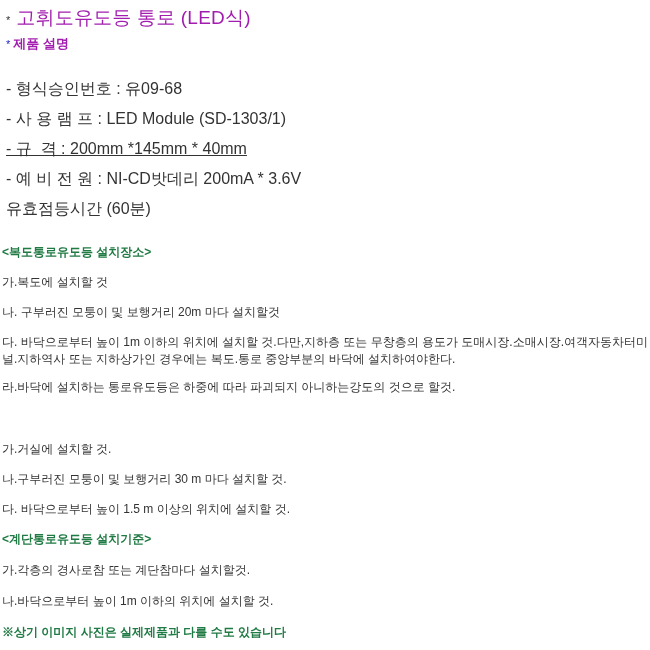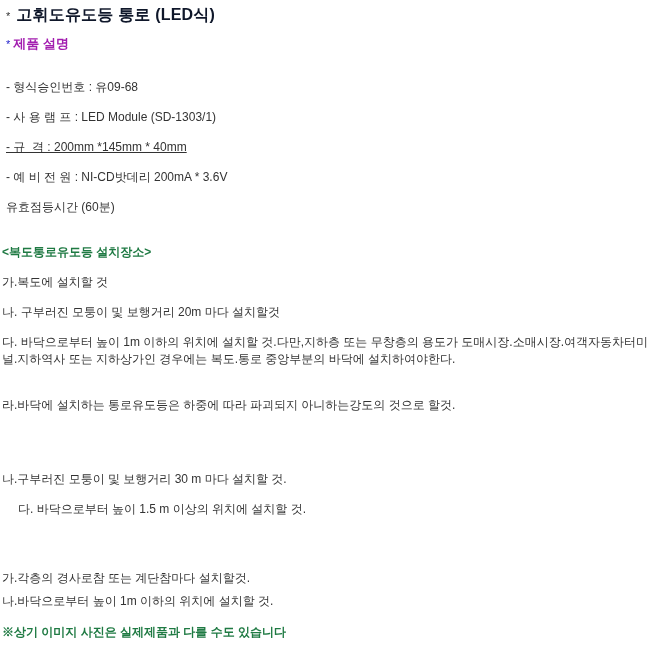--- a/index.html
+++ b/index.html
@@ -27,23 +27,23 @@
     top: 5px;
     display: flex;
     align-items: baseline;
     gap: 6px;
   }
   .title-bullet {
     font-size: 11px;
     color: #333333;
   }
   .title-text {
-    font-size: 16px;
-    font-weight: bold;
-    color: #0f172a;
+    font-size: 19px;
+    font-weight: normal;
+    color: #a21caf;
     letter-spacing: 0.2px;
   }
   
   .sec-row {
     position: absolute;
     left: 6px;
     top: 35px;
     display: flex;
     align-items: baseline;
     gap: 3px;
@@ -54,21 +54,21 @@
   }
   .sec-text {
     color: #a21caf;
     font-size: 13px;
     font-weight: bold;
   }
   
   .spec {
     position: absolute;
     left: 6px;
-    font-size: 12px;
+    font-size: 16px;
     color: #333333;
     white-space: pre;
   }
   .spec-1 { top: 79px; }
   .spec-2 { top: 109px; }
   .spec-3 { top: 139px; text-decoration: underline; }
   .spec-4 { top: 169px; text-align: right; }
   .spec-5 { top: 199px; }
 
   
@@ -87,25 +87,25 @@
   .bp {
     position: absolute;
     left: 2px;
     font-size: 12px;
     color: #333333;
     line-height: 17px;
   }
   .bp-a { top: 274px; }
   .bp-b { top: 304px; }
   .bp-c { top: 334px; width: 646px; }
-  .bp-d { top: 397px; }
+  .bp-d { top: 379px; }
   .bp-e { top: 441px; }
   .bp-f { top: 471px; }
-  .bp-g { top: 501px; margin-left: 16px; }
-  .bp-h { top: 562px; margin-top: 8px; }
+  .bp-g { top: 501px; }
+  .bp-h { top: 562px; }
   .bp-i { top: 593px; }
 
   
   .footer-note {
     position: absolute;
     left: 2px;
     top: 624px;
     font-size: 12px;
     font-weight: bold;
     color: #1f7a43;
@@ -131,21 +131,23 @@
   <div class="spec spec-3">- 규  격 : 200mm *145mm * 40mm</div>
   <div class="spec spec-4">- 예 비 전 원 : NI-CD밧데리 200mA * 3.6V</div>
   <div class="spec spec-5">유효점등시간 (60분)</div>
 
   <div class="gh gh-1">&lt;복도통로유도등 설치장소&gt;</div>
   <div class="bp bp-a">가.복도에 설치할 것</div>
   <div class="bp bp-b">나. 구부러진 모퉁이 및 보행거리 20m 마다 설치할것</div>
   <div class="bp bp-c">다. 바닥으로부터 높이 1m 이하의 위치에 설치할 것.다만,지하층 또는 무창층의 용도가 도매시장.소매시장.여객자동차터미널.지하역사 또는 지하상가인 경우에는 복도.통로 중앙부분의 바닥에 설치하여야한다.</div>
   <div class="bp bp-d">라.바닥에 설치하는 통로유도등은 하중에 따라 파괴되지 아니하는강도의 것으로 할것.</div>
 
+  <div class="bp bp-e">가.거실에 설치할 것.</div>
   <div class="bp bp-f">나.구부러진 모퉁이 및 보행거리 30 m 마다 설치할 것.</div>
   <div class="bp bp-g">다. 바닥으로부터 높이 1.5 m 이상의 위치에 설치할 것.</div>
 
+  <div class="gh gh-3">&lt;계단통로유도등 설치기준&gt;</div>
   <div class="bp bp-h">가.각층의 경사로참 또는 계단참마다 설치할것.</div>
   <div class="bp bp-i">나.바닥으로부터 높이 1m 이하의 위치에 설치할 것.</div>
 
   <div class="footer-note">※상기 이미지 사진은 실제제품과 다를 수도 있습니다</div>
 
 </div>
 
 </body></html>

